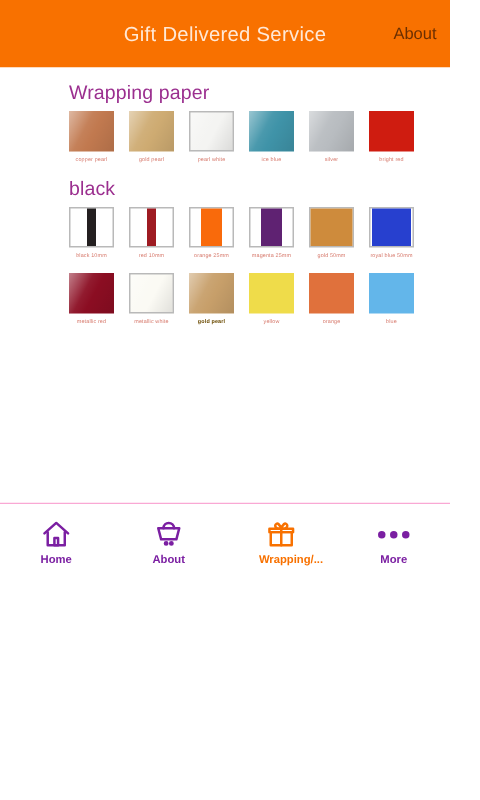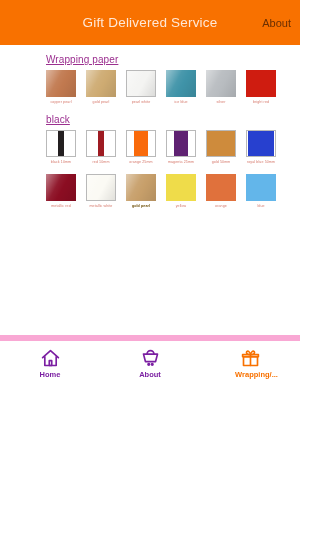--- a/index.html
+++ b/index.html
@@ -22,21 +22,21 @@
   .about-btn {
     position:absolute; right:9px; top:50%; transform:translateY(-50%);
     font-size:11px; color:#6b2f00; cursor:pointer;
   }
 
   
   .body { flex:1 1 auto; overflow:hidden; padding:0 0 0 0; background:#fff; position:relative; }
 
   .section { padding:9px 0 0 46px; }
   .section-title {
-    font-size:10px; color:#9b2f8f; margin-bottom:5px; letter-spacing:.1px;text-decoration:underline;
+    font-size:13px; color:#9b2f8f; margin-bottom:5px; letter-spacing:.1px;
   }
   .swatch-row { display:flex; gap:10px; }
   .swatch-cell { width:30px; display:flex; flex-direction:column; align-items:center; }
   .swatch {
     width:30px; height:27px; cursor:pointer;
     position:relative; overflow:hidden;
   }
   .swatch.bordered { border:1px solid #b9b9b9; }
   .swatch-label {
     margin-top:4px; font-size:3.6px; color:#d6786b; text-align:center;
@@ -54,21 +54,21 @@
   
   .sheen {
     position:absolute; inset:0;
     background:linear-gradient(118deg, rgba(255,255,255,.48) 0%, rgba(255,255,255,.06) 38%,
                rgba(255,255,255,0) 55%, rgba(0,0,0,.10) 100%);
     pointer-events:none;
   }
 
   
   .tabbar {
-    height:48px; flex:none; background:#ffffff; border-top:6px solid #f9a8d4;
+    height:48px; flex:none; background:#ffffff; border-top:1px solid #f9a8d4;
     display:flex; align-items:stretch;
   }
   .tab {
     flex:1 1 0; display:flex; flex-direction:column; align-items:center;
     justify-content:center; gap:2px; cursor:pointer; position:relative;
     padding-top:3px;
   }
   .tab-icon { height:21px; display:flex; align-items:center; justify-content:center; position:relative; }
   .tab-label { font-size:7.5px; font-weight:bold; color:#7b1fa2; line-height:1; white-space:nowrap; }
   .tab.active .tab-label { color:#f87100;margin-left:13px; }
@@ -235,15 +235,25 @@
         <div class="tab-icon">
           <svg width="21" height="21" viewBox="0 0 24 24" fill="none" stroke="#f87100" stroke-width="1.9" stroke-linecap="round" stroke-linejoin="round">
             <rect x="4" y="10" width="16" height="10"></rect>
             <path d="M3 7.5h18V10H3z"></path>
             <path d="M12 7.5V20"></path>
             <path d="M12 7.5c-2.6 0-4.6-1-4.6-2.4S9 3 10 4c.8.8 2 2.6 2 3.5zM12 7.5c2.6 0 4.6-1 4.6-2.4S15 3 14 4c-.8.8-2 2.6-2 3.5z"></path>
           </svg>
         </div>
         <div class="tab-label">Wrapping/...</div>
       </div>
+      <div class="tab">
+        <div class="tab-icon">
+          <div class="dots">
+            <span style="background:#7b1fa2"></span>
+            <span style="background:#7b1fa2"></span>
+            <span style="background:#7b1fa2"></span>
+          </div>
+        </div>
+        <div class="tab-label">More</div>
+      </div>
     </div>
 
 </div>
 
 </body></html>

